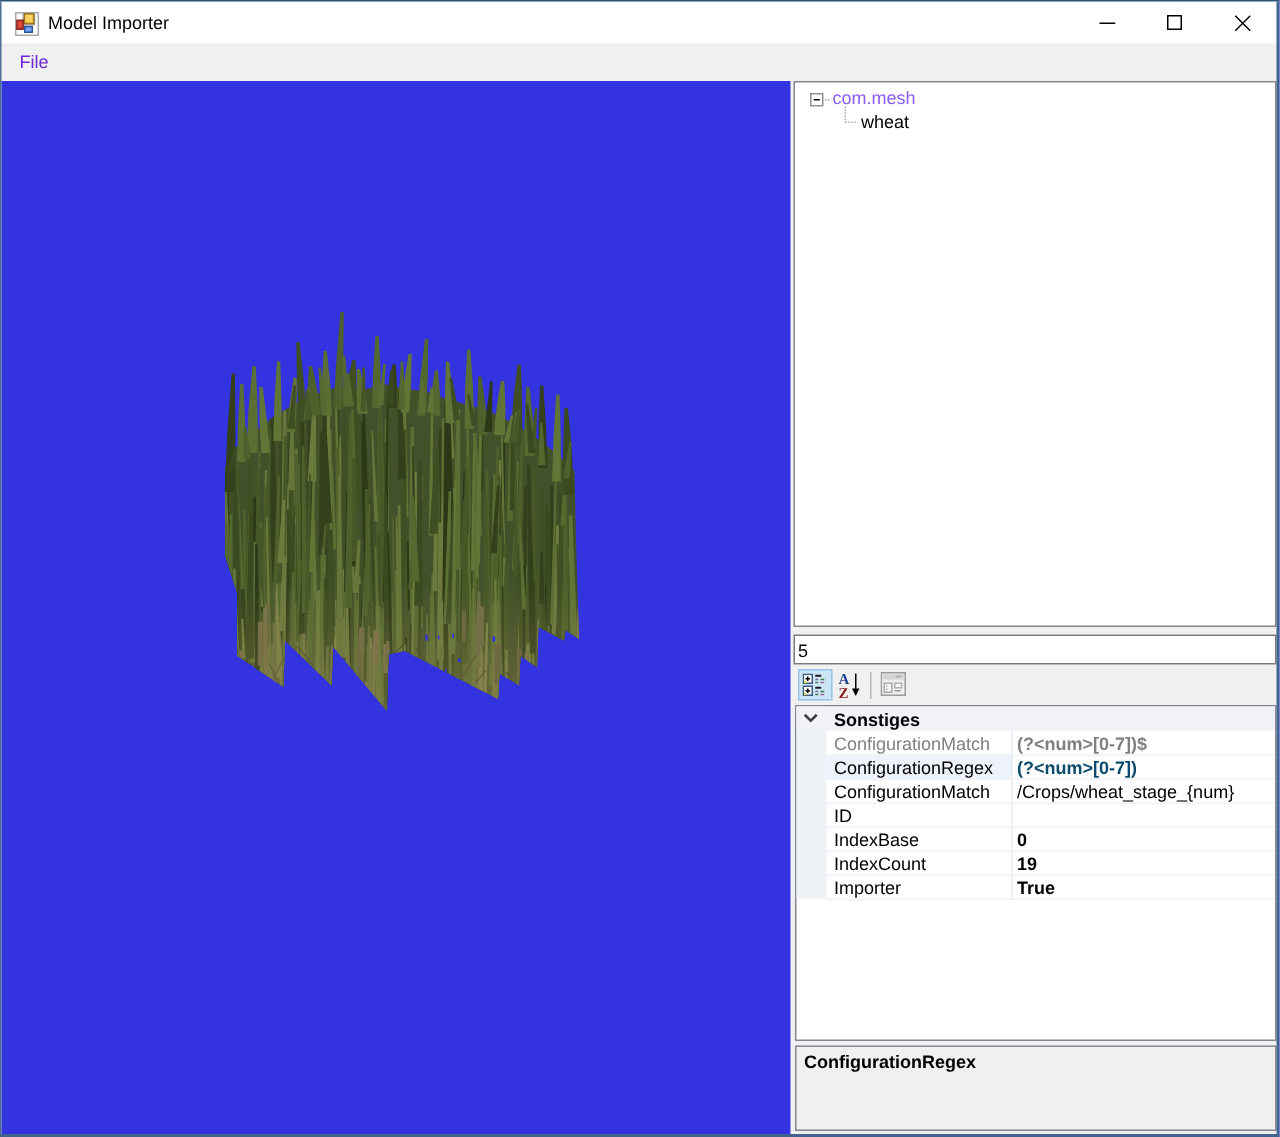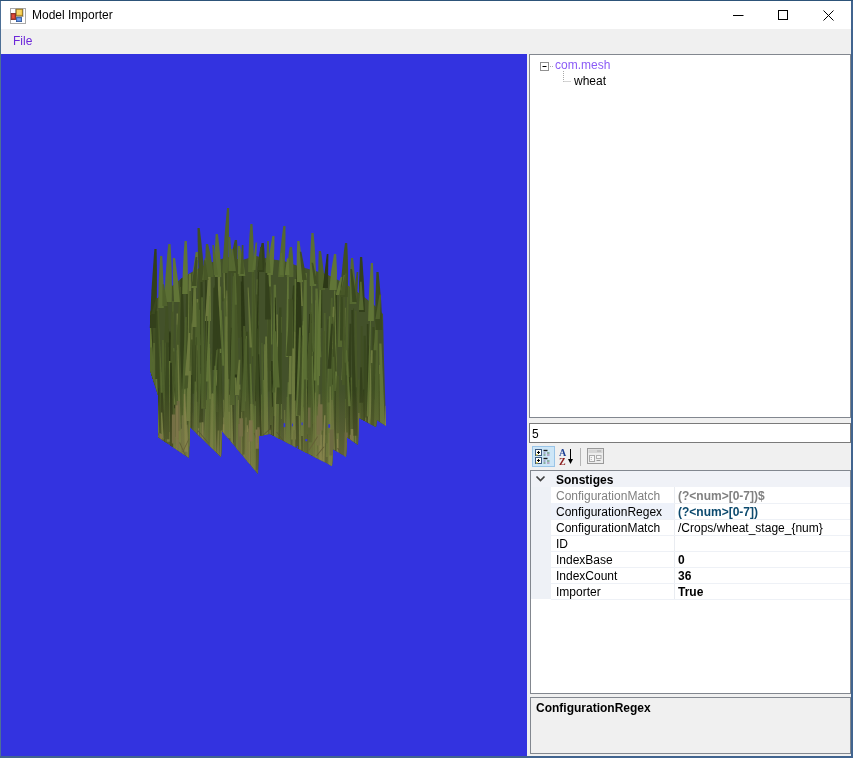--- a/index.html
+++ b/index.html
@@ -572,21 +572,21 @@
 <div class="abs" style="left:551px;top:519px;width:299px;height:1px;background:#eef1f6"></div>
 <div class="abs" style="left:556px;top:521px;font-size:12px;color:#000">ConfigurationMatch</div>
 <div class="abs" style="left:678px;top:521px;font-size:12px;font-weight:normal;color:#000">/Crops/wheat_stage_{num}</div>
 <div class="abs" style="left:551px;top:535px;width:299px;height:1px;background:#eef1f6"></div>
 <div class="abs" style="left:556px;top:537px;font-size:12px;color:#000">ID</div>
 <div class="abs" style="left:551px;top:551px;width:299px;height:1px;background:#eef1f6"></div>
 <div class="abs" style="left:556px;top:553px;font-size:12px;color:#000">IndexBase</div>
 <div class="abs" style="left:678px;top:553px;font-size:12px;font-weight:bold;color:#000">0</div>
 <div class="abs" style="left:551px;top:567px;width:299px;height:1px;background:#eef1f6"></div>
 <div class="abs" style="left:556px;top:569px;font-size:12px;color:#000">IndexCount</div>
-<div class="abs" style="left:678px;top:569px;font-size:12px;font-weight:bold;color:#000">36</div>
+<div class="abs" style="left:678px;top:569px;font-size:12px;font-weight:bold;color:#000">19</div>
 <div class="abs" style="left:551px;top:583px;width:299px;height:1px;background:#eef1f6"></div>
 <div class="abs" style="left:556px;top:585px;font-size:12px;color:#000">Importer</div>
 <div class="abs" style="left:678px;top:585px;font-size:12px;font-weight:bold;color:#000">True</div>
 <div class="abs" style="left:551px;top:599px;width:299px;height:1px;background:#eef1f6"></div>
 <div class="abs" style="left:530px;top:697px;width:321px;height:57px;background:#f0f0f0;border:1px solid #82878f"></div>
 <div class="abs" style="left:536px;top:701px;font-size:12px;font-weight:bold;color:#000">ConfigurationRegex</div>
 <div class="abs" style="left:0;top:0;width:853px;height:1px;background:#2d5379"></div>
 <div class="abs" style="left:0;top:1px;width:1px;height:757px;background:#4d6f96"></div>
 <div class="abs" style="left:851px;top:1px;width:2px;height:757px;background:#41648f"></div>
 <div class="abs" style="left:0;top:756px;width:853px;height:2px;background:#41648f"></div>

